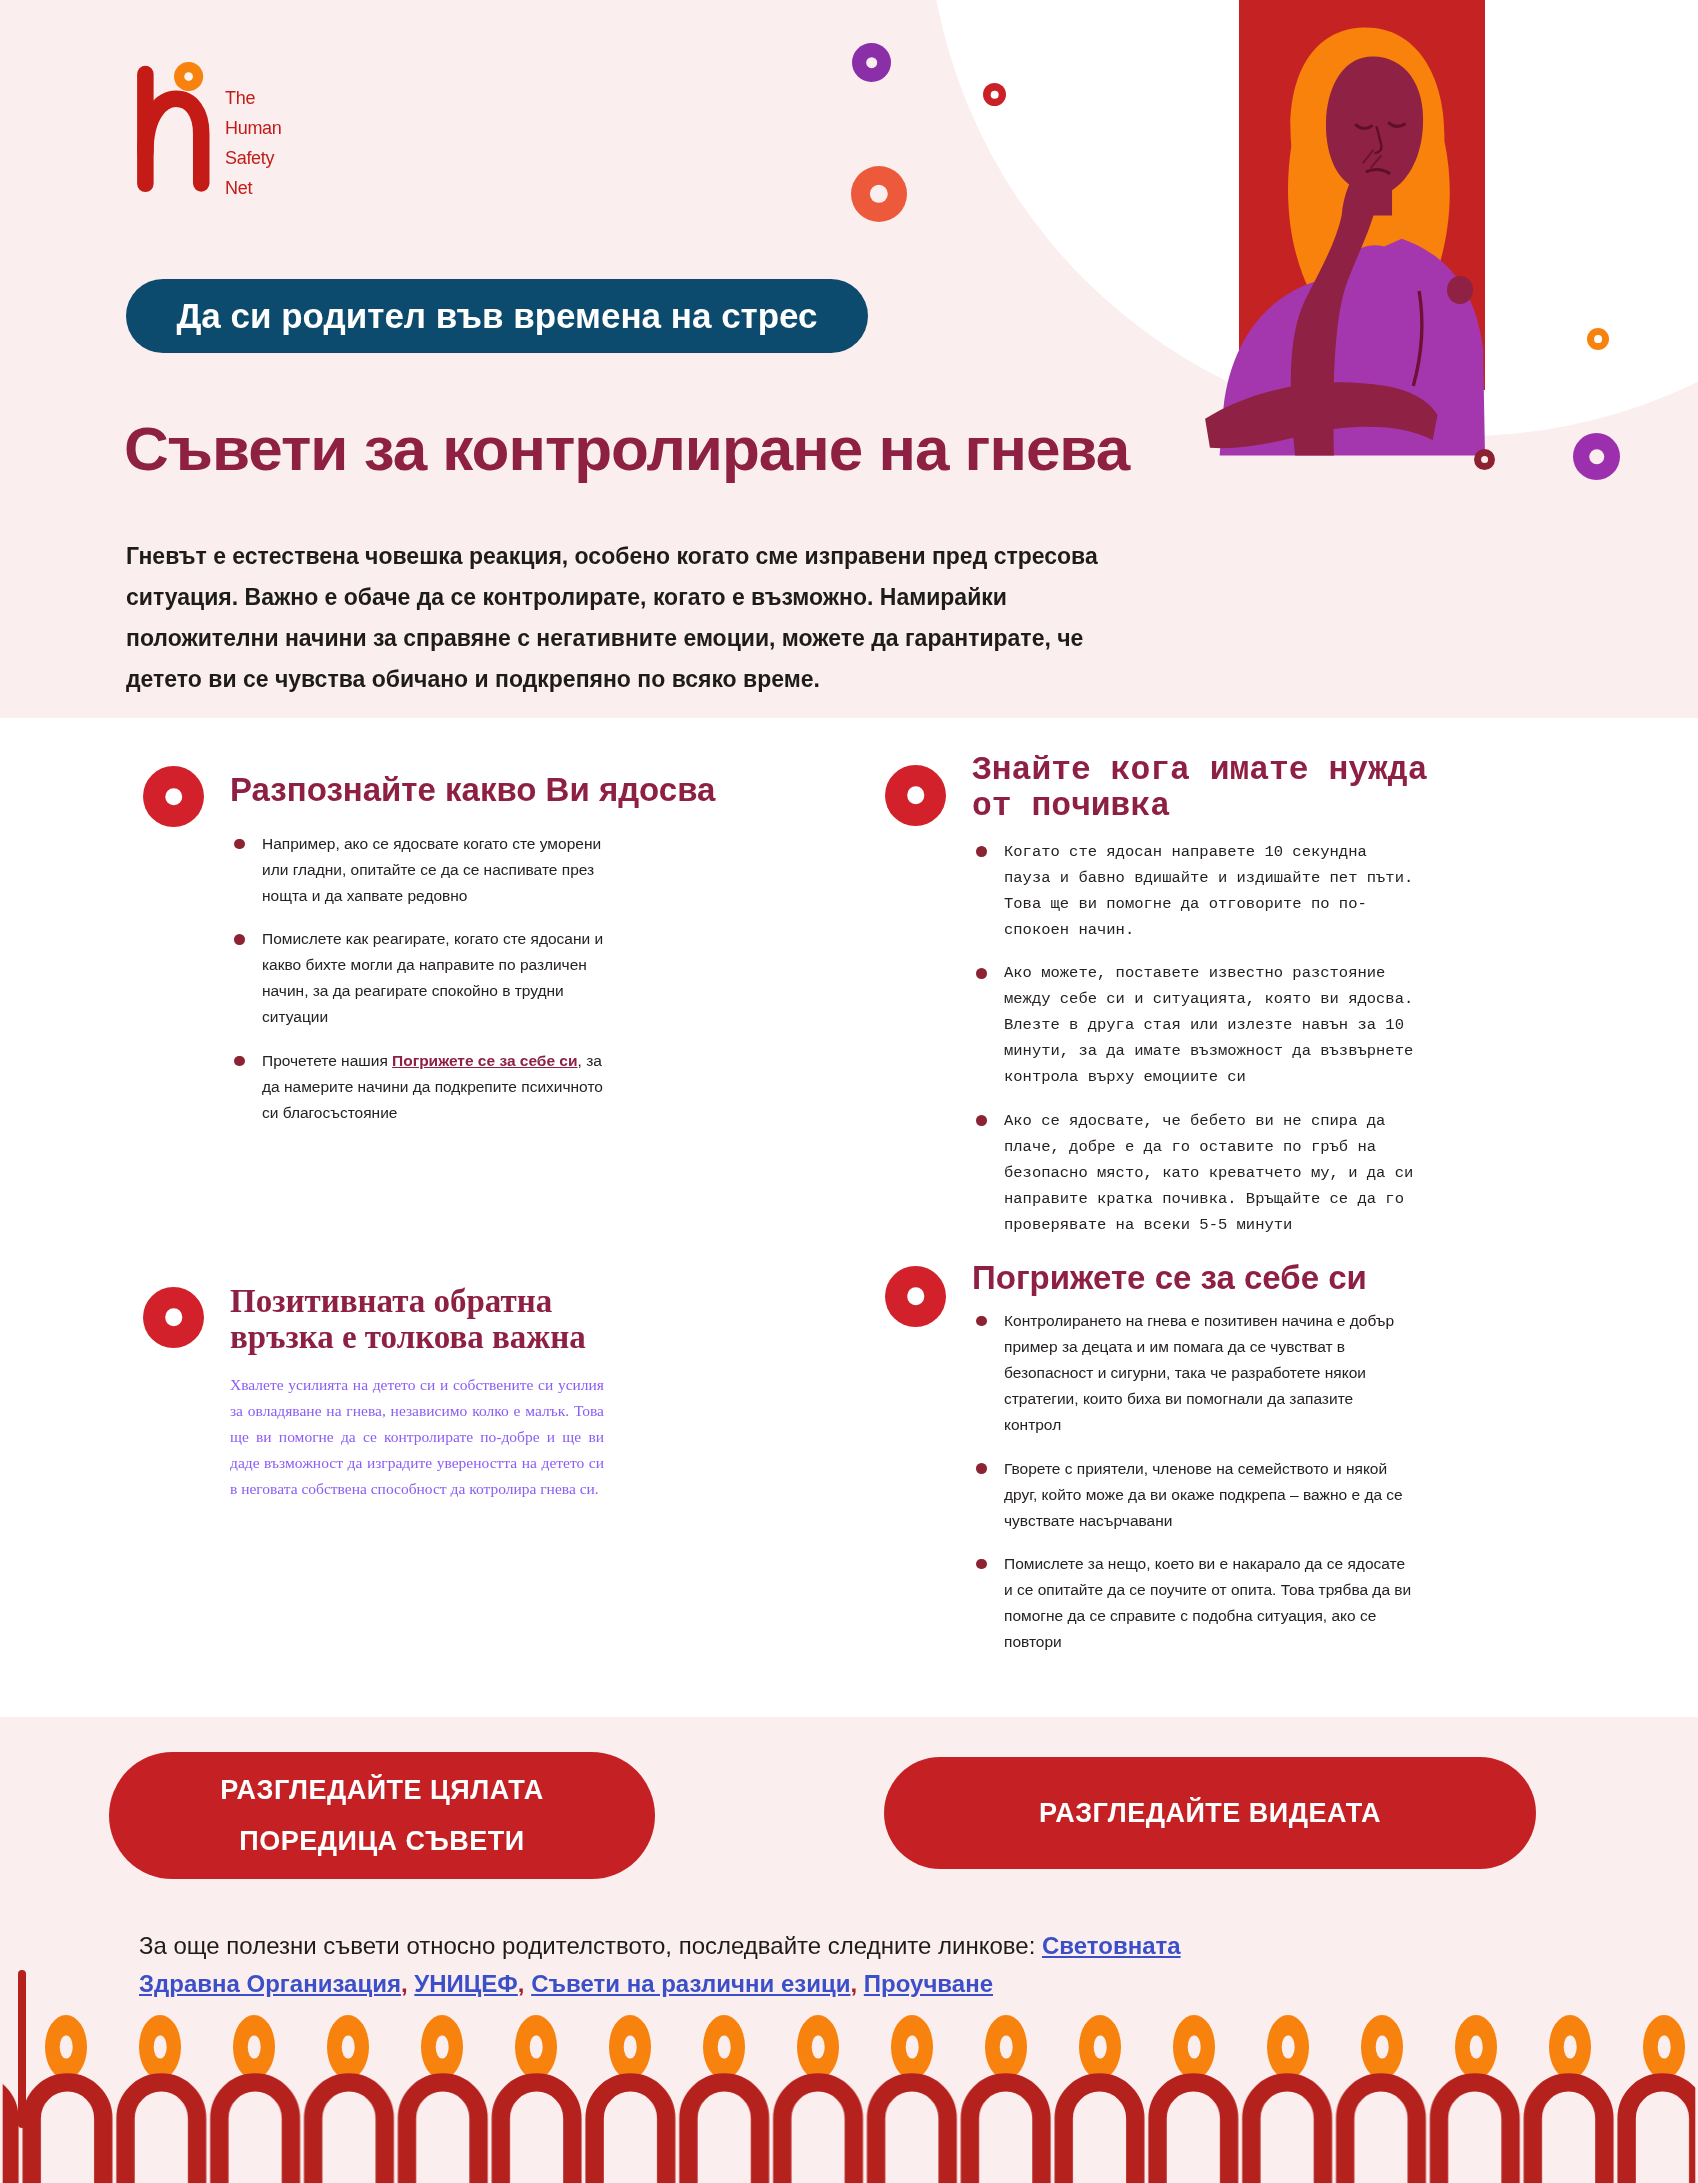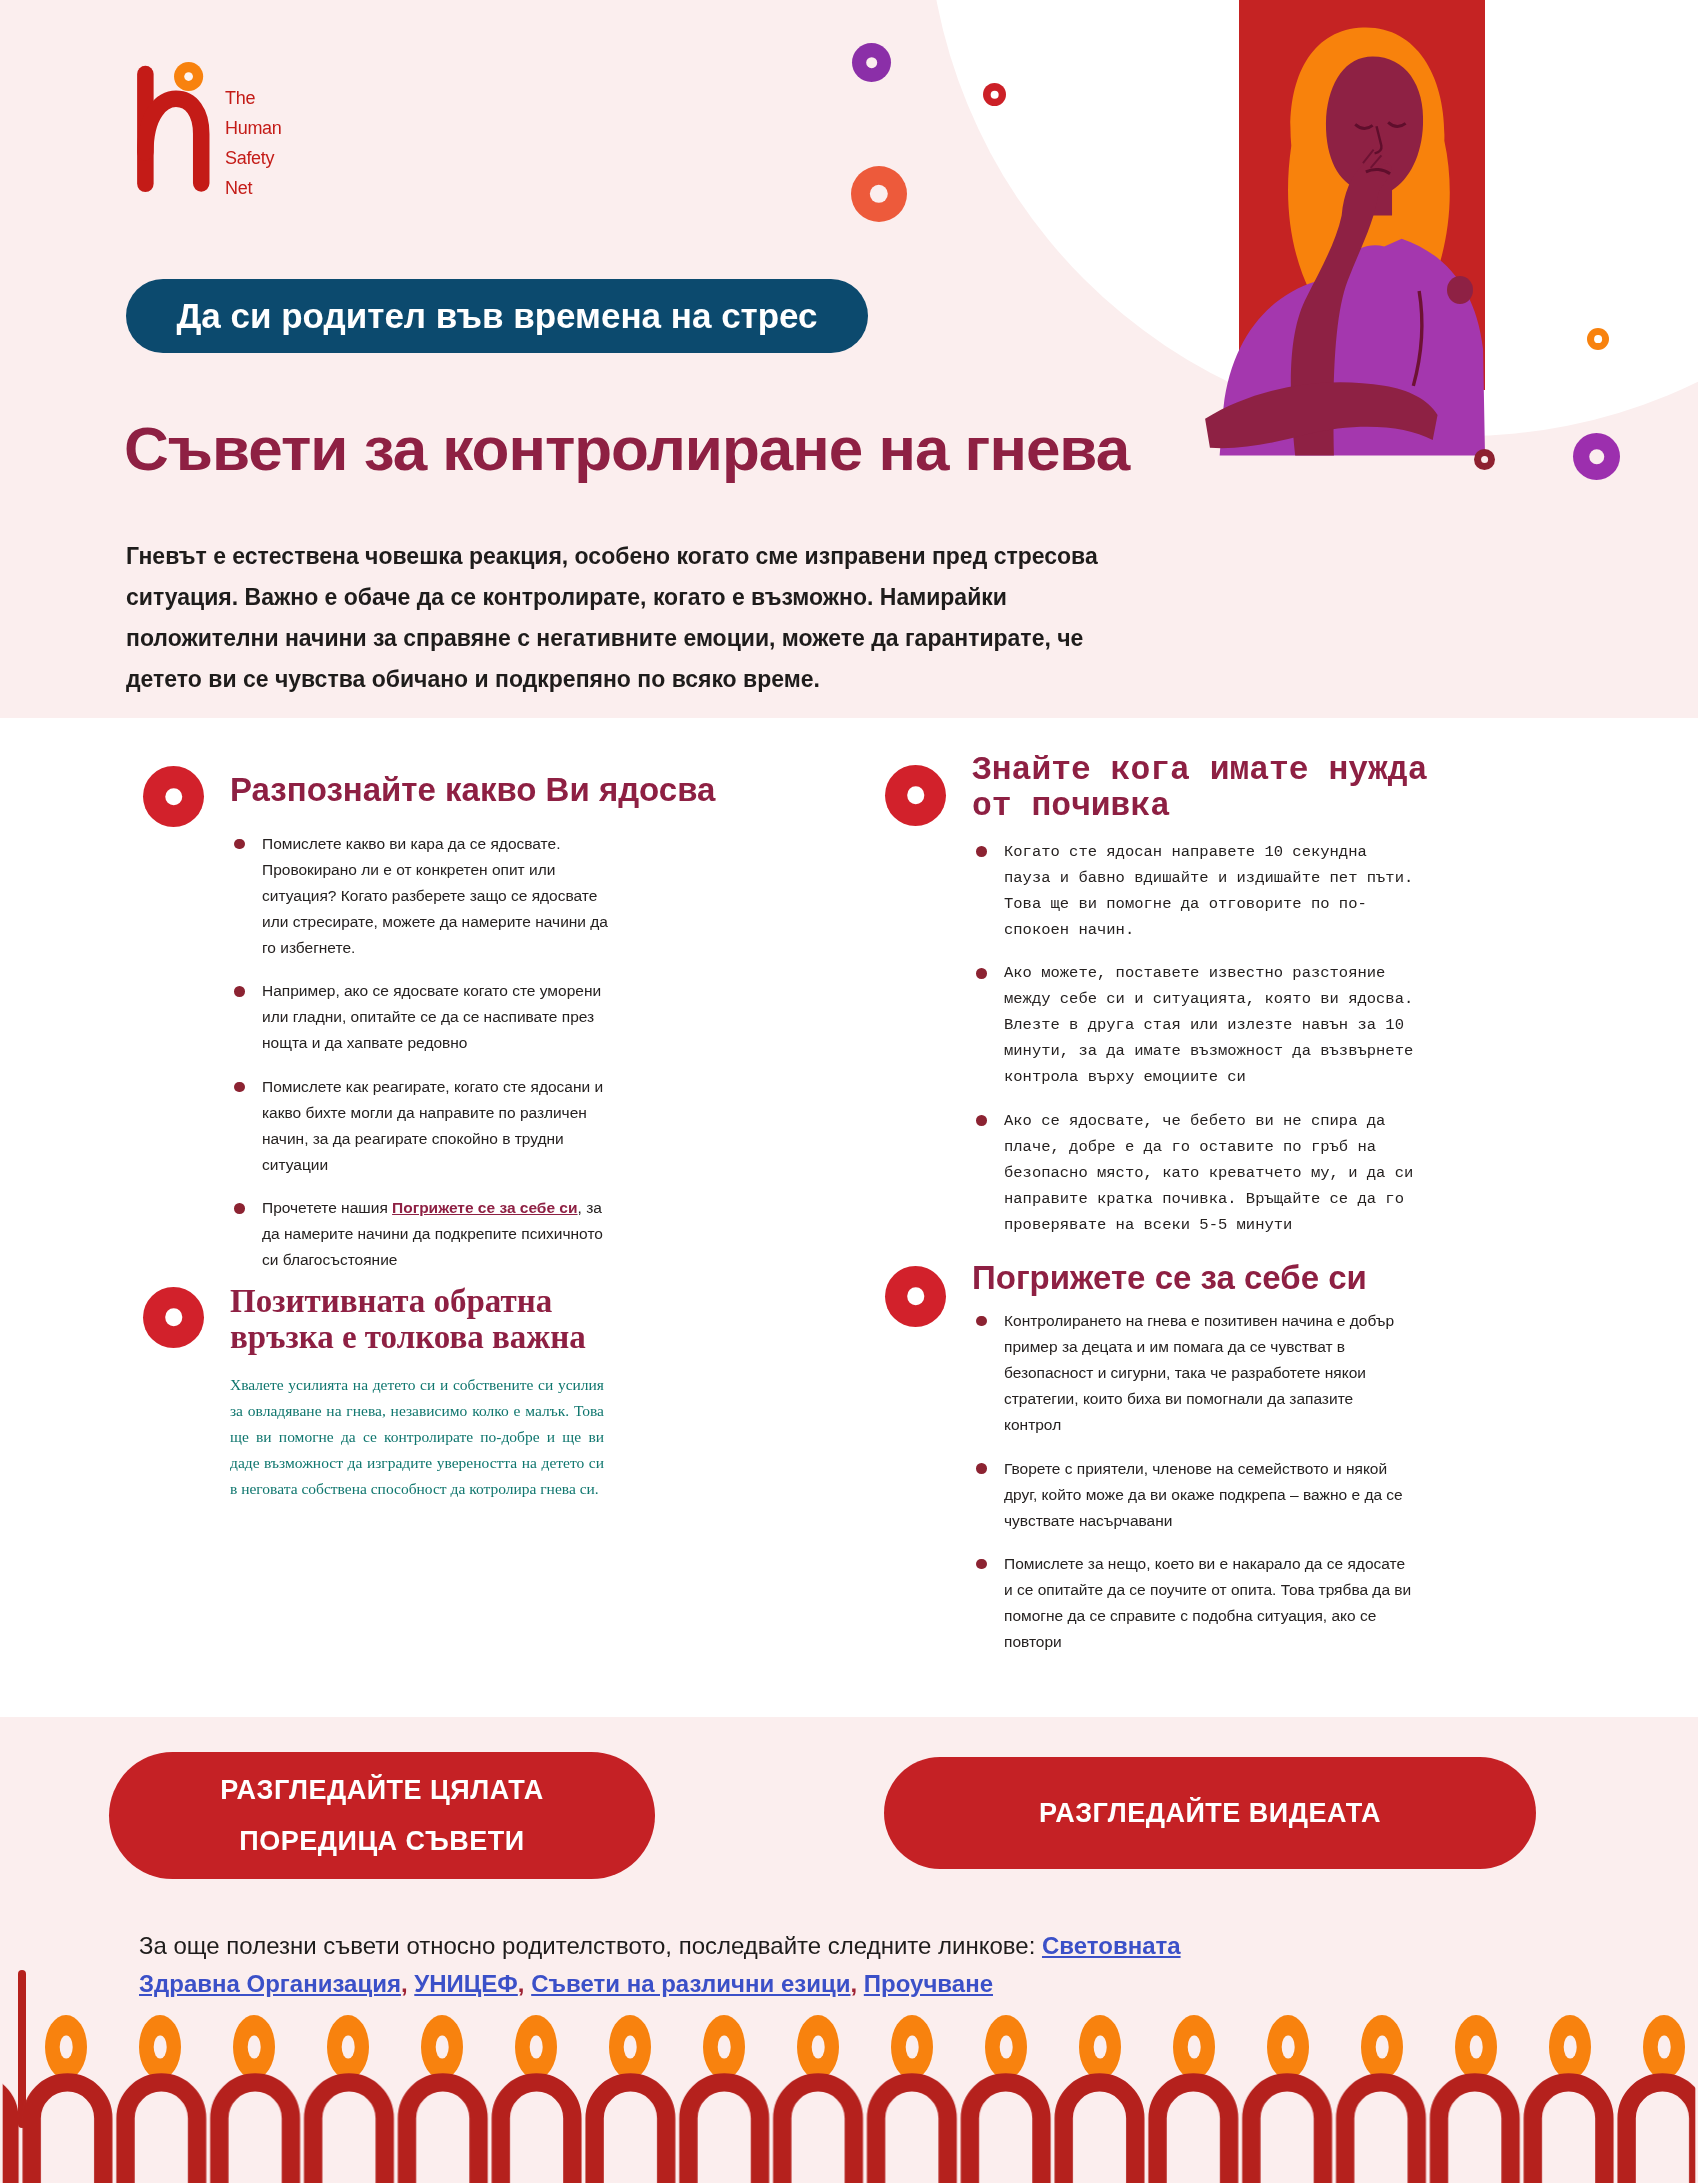--- a/index.html
+++ b/index.html
@@ -41,21 +41,21 @@
   
   .sec{position:absolute;display:flex;z-index:5;}
   .dot-circle{width:61px;height:61px;border-radius:50%;background:#d2212b;position:relative;flex:none;}
   .dot-circle::after{content:"";position:absolute;left:50%;top:50%;transform:translate(-50%,-50%);
     width:17.5px;height:17.5px;border-radius:50%;background:#ffffff;}
   .sec-body{margin-left:26px;}
   .sec-title{font-size:33px;line-height:36px;font-weight:bold;color:#8e2043;white-space:pre-line;width:max-content;}
   ul.bullets{list-style:none;margin:23px 0 0 0;padding:0;}
   .bullets li{position:relative;padding-left:32px;font-size:15.5px;line-height:26px;color:#252120;margin-bottom:17.5px;}
   .bullets li::before{content:"";position:absolute;left:3.9px;top:7.8px;width:10.7px;height:10.7px;border-radius:50%;background:#8c2332;}
-  .sec-par{margin-top:16.5px;width:374px;font-size:15.5px;line-height:26px;color:#0f766e;text-align:justify;}
+  .sec-par{margin-top:16.5px;width:374px;font-size:15.5px;line-height:26px;color:#8b5cf6;text-align:justify;}
   .inline-link{color:#8e2043;font-weight:bold;text-decoration:underline;cursor:pointer;}
 
   .sec1{left:143px;top:766px;}  .sec1 .sec-title{margin-top:5.8px;} .sec1 .sec-body{width:380px;}
   .sec2{left:885px;top:753px;font-family:Liberation Mono, monospace;}  .sec2 .dot-circle{margin-top:11.6px;} .sec2 .sec-body{width:442px;} .sec2 ul.bullets{margin-top:13.6px;}
   .sec3{left:143px;top:1283px;font-family:Liberation Serif, serif;} .sec3 .dot-circle{margin-top:3.9px;} .sec3 .sec-body{width:380px;}
   .sec4{left:885px;top:1260px;} .sec4 .dot-circle{margin-top:5.8px;} .sec4 .sec-body{width:442px;} .sec4 ul.bullets{margin-top:12px;}
 
   
   .btn{position:absolute;background:#c52125;color:#ffffff;border-radius:68px;display:flex;flex-direction:column;
     align-items:center;justify-content:center;font-weight:bold;font-size:27px;letter-spacing:0.5px;text-align:center;cursor:pointer;z-index:5;}
@@ -121,21 +121,20 @@
   <span>Да си родител във времена на стрес</span>
 </div>
 <h1 class="page-title" style="margin:0;">Съвети за контролиране на гнева</h1>
 <p class="intro" style="margin:0;">Гневът е естествена човешка реакция, особено когато сме изправени пред стресова ситуация. Важно е обаче да се контролирате, когато е възможно. Намирайки положителни начини за справяне с негативните емоции, можете да гарантирате, че детето ви се чувства обичано и подкрепяно по всяко време.</p>
 
 <div class="sec sec1">
   <div class="dot-circle"></div>
   <div class="sec-body">
     <div class="sec-title">Разпознайте какво Ви ядосва</div>
     <ul class="bullets">
-        <li>Помислете какво ви кара да се ядосвате. Провокирано ли е от конкретен опит или ситуация? Когато разберете защо се ядосвате или стресирате, можете да намерите начини да го избегнете.</li>
         <li>Например, ако се ядосвате когато сте уморени или гладни, опитайте се да се наспивате през нощта и да хапвате редовно</li>
         <li>Помислете как реагирате, когато сте ядосани и какво бихте могли да направите по различен начин, за да реагирате спокойно в трудни ситуации</li>
         <li><span>Прочетете нашия </span><a class="inline-link">Погрижете се за себе си</a><span>, за да намерите начини да подкрепите психичното си благосъстояние</span></li>
       </ul>
   </div>
 </div>
 
 <div class="sec sec2">
   <div class="dot-circle"></div>
   <div class="sec-body">

